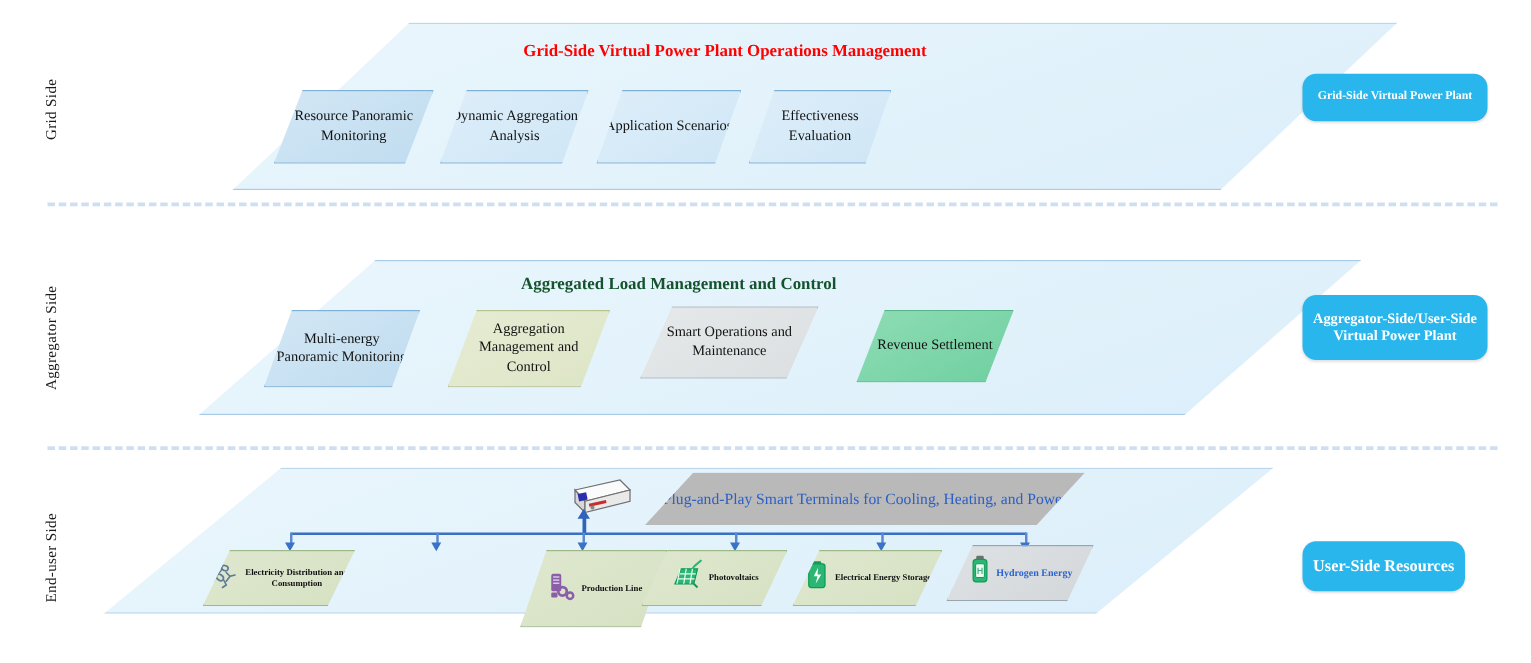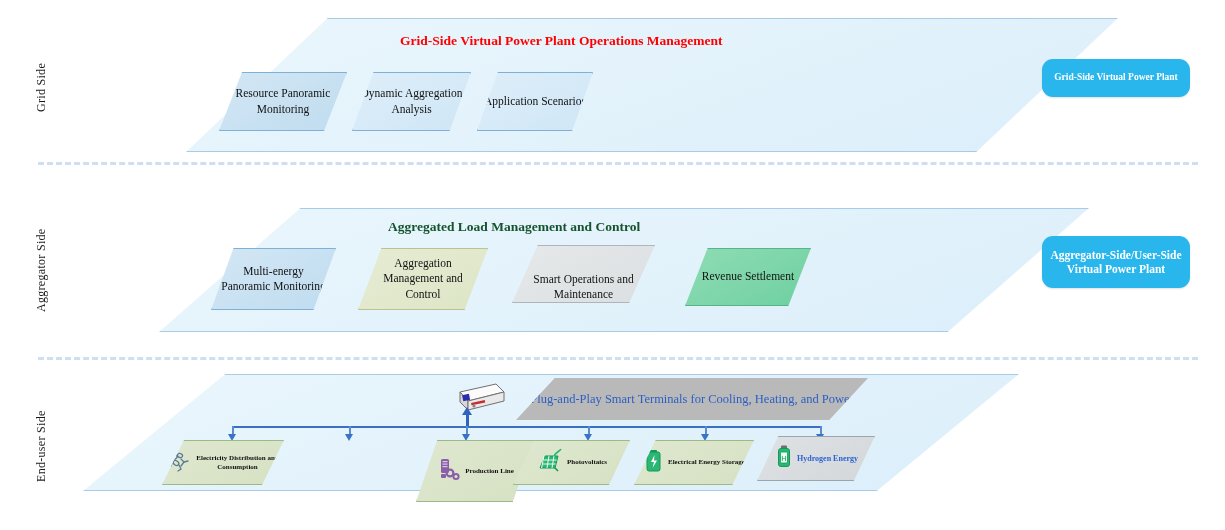--- a/index.html
+++ b/index.html
@@ -31,41 +31,41 @@
   .band{
     position:absolute;
     border:1px solid #a8cbe8;
     background:linear-gradient(160deg,#eaf6fd 0%,#e2f2fb 55%,#dbeefa 100%);
     box-sizing:border-box;
   }
   .band.b1{ -webkit-clip-path:polygon(15.2% 0,100% 0,84.8% 100%,0 100%); clip-path:polygon(15.2% 0,100% 0,84.8% 100%,0 100%); }
 
   
   .band-title{
-    position:absolute;white-space:nowrap;
+    position:absolute;text-align:center;white-space:nowrap;
     font-weight:bold;font-size:13.5px;
     font-family:"Liberation Serif", serif;
   }
 
   
   .card{
     position:absolute;
     border:1px solid #7fb0d6;
     box-sizing:border-box;
     display:flex;align-items:center;justify-content:center;
     text-align:center;
     font-size:11.5px;line-height:1.32;color:#121212;
     font-family:"Liberation Serif", serif;
   }
   .card .lbl{display:block;padding:0 6px;}
 
   .c-blue{background:linear-gradient(150deg,#d3e7f5 0%,#bfdcef 100%);}
   .c-lightblue{background:linear-gradient(150deg,#deeef9 0%,#cfe6f6 100%);}
   .c-olive{background:linear-gradient(150deg,#e6ecd3 0%,#dde5c6 100%);border-color:#b9c392;}
-  .c-grey{background:linear-gradient(150deg,#e6e9ea 0%,#dcdfe1 100%);border-color:#aeb6bb;align-items:flex-end;}
+  .c-grey{background:linear-gradient(150deg,#e6e9ea 0%,#dcdfe1 100%);border-color:#aeb6bb;}
   .c-green{background:linear-gradient(150deg,#8fdcb4 0%,#6ed0a0 100%);border-color:#55b488;}
   .c-sage{background:linear-gradient(150deg,#dfe8cf 0%,#d6e1c3 100%);border-color:#9fb07f;}
   .c-gridgrey{background:linear-gradient(150deg,#dfe2e4 0%,#d3d7da 100%);border-color:#9fb4c6;}
 
   .skewL{ -webkit-clip-path:polygon(18% 0,100% 0,82% 100%,0 100%); clip-path:polygon(18% 0,100% 0,82% 100%,0 100%); }
 
   
   .pill{
     position:absolute;border-radius:11px;
     background:#29b6ec;
@@ -139,20 +139,23 @@
   <div class="band-title" style="left:400px;top:33px;width:360px;color:#ff0000;">Grid-Side Virtual Power Plant Operations Management</div>
 
   <div class="card c-blue skewL" style="left:219px;top:72px;width:128px;height:59px;">
     <span class="lbl">Resource Panoramic Monitoring</span>
   </div>
   <div class="card c-lightblue skewL" style="left:352px;top:72px;width:119px;height:59px;">
     <span class="lbl">Dynamic Aggregation Analysis</span>
   </div>
   <div class="card c-lightblue skewL" style="left:477px;top:72px;width:116px;height:59px;">
     <span class="lbl">Application Scenarios</span>
+  </div>
+  <div class="card c-lightblue skewL" style="left:599px;top:72px;width:114px;height:59px;">
+    <span class="lbl">Effectiveness Evaluation</span>
   </div>
 
   <div class="band b1" style="left:159px;top:208px;width:930px;height:124px;"></div>
 
   <div class="band-title" style="left:388px;top:219px;width:310px;color:#14532d;">Aggregated Load Management and Control</div>
 
   <div class="card c-blue skewL" style="left:211px;top:248px;width:125px;height:62px;">
     <span class="lbl">Multi-energy Panoramic Monitoring</span>
   </div>
   <div class="card c-olive skewL" style="left:358px;top:248px;width:130px;height:62px;">
@@ -290,14 +293,17 @@
   </div>
 
   <div class="pill" style="left:1042px;top:59px;width:148px;height:38px;font-size:9.5px;">
     <span>Grid-Side Virtual Power Plant</span>
   </div>
 
   <div class="pill" style="left:1042px;top:236px;width:148px;height:52px;font-size:11.5px;justify-content:center;">
     <span>Aggregator-Side/User-Side Virtual Power Plant</span>
   </div>
 
+  <div class="pill" style="left:1042px;top:433px;width:130px;height:40px;font-size:13px;">
+    <span>User-Side Resources</span>
+  </div>
 
 </div>
 
 </body></html>

